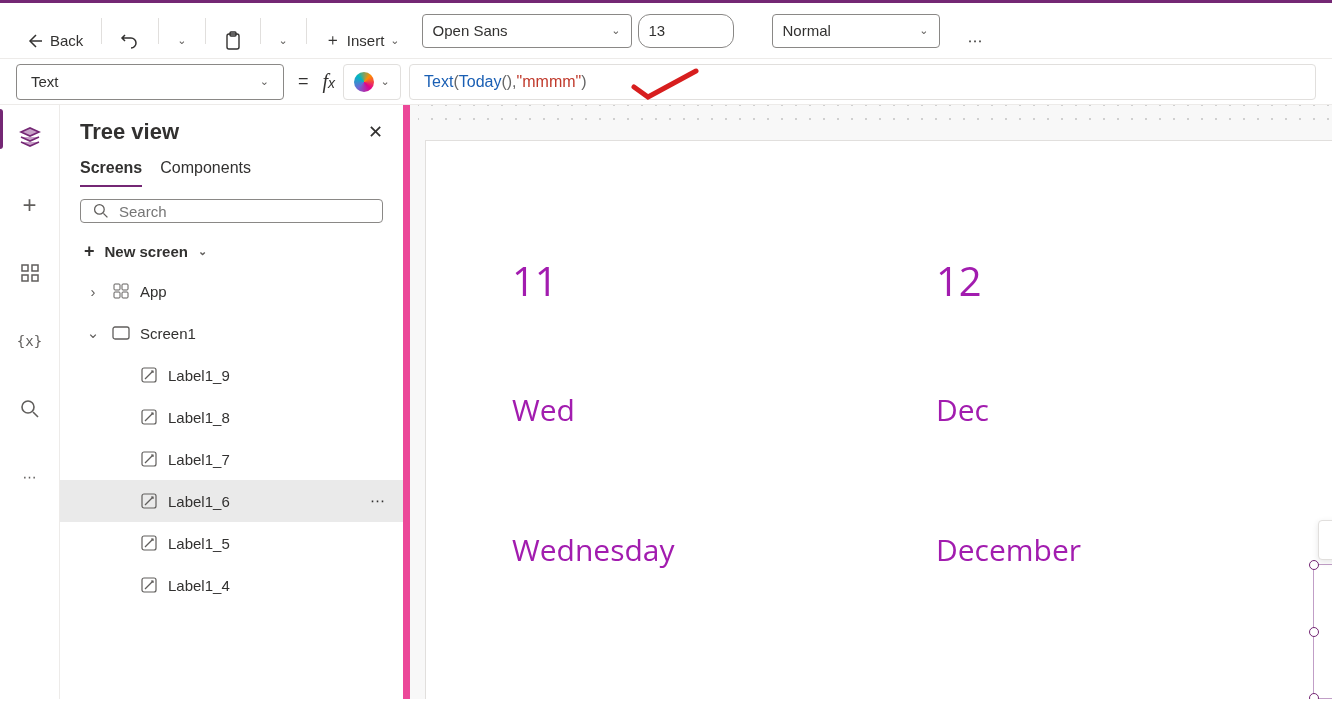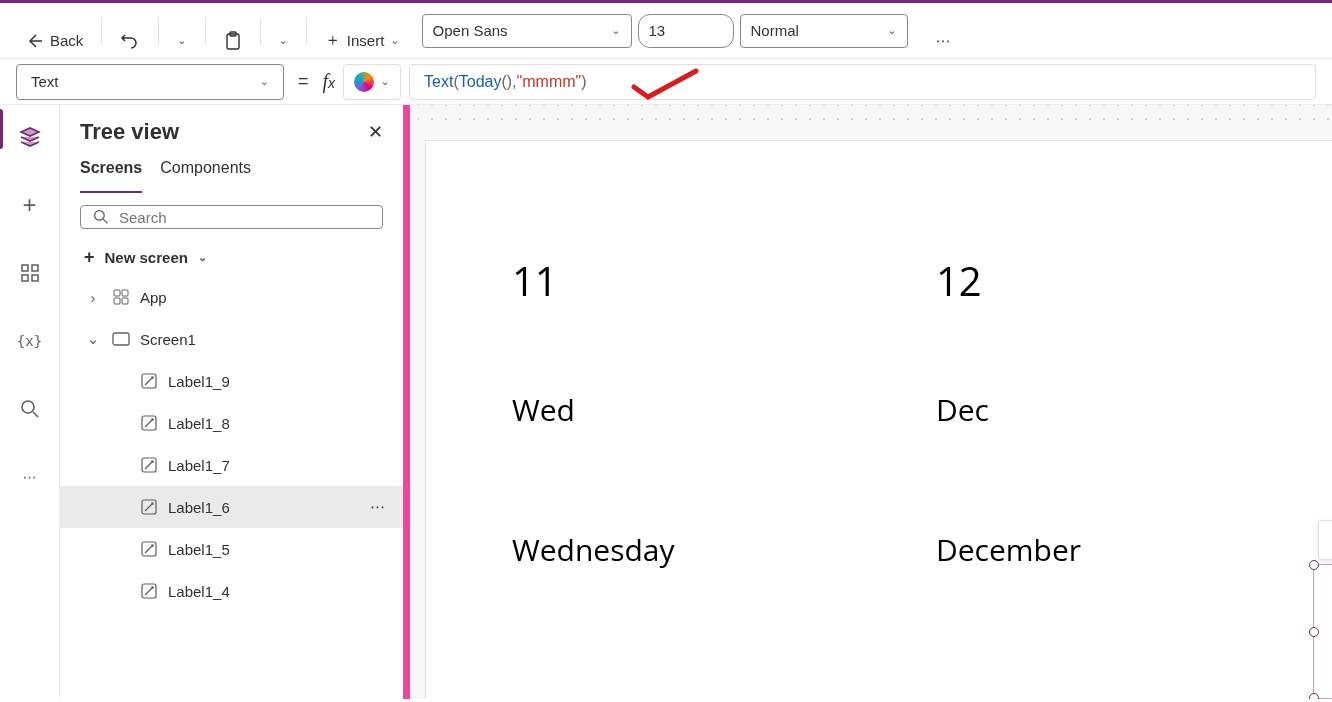--- a/index.html
+++ b/index.html
@@ -25,37 +25,37 @@
   .main { display: flex; height: calc(100% - 105px); }
   .leftrail { width: 60px; border-right: 1px solid #edebe9; display: flex; flex-direction: column; align-items: center; padding-top: 12px; gap: 28px; position: relative; }
   .rail-accent { position: absolute; left: 0; top: 4px; width: 3px; height: 40px; background: #742774; border-radius: 0 3px 3px 0; }
   .rail-item { width: 40px; height: 40px; display: flex; align-items: center; justify-content: center; cursor: pointer; color: #605e5c; }
   .rail-item.active { color: #742774; }
   
   .panel { width: 350px; border-right: 7px solid #ec4899; display: flex; flex-direction: column; padding: 14px 0 0 0; }
   .panel-header { display: flex; justify-content: space-between; align-items: center; padding: 0 20px; }
   .panel-title { font-size: 22px; font-weight: 600; }
   .panel-tabs { display: flex; gap: 18px; padding: 14px 20px 0 20px; font-size: 16px; }
-  .panel-tab { padding-bottom: 14px; cursor: pointer; }
+  .panel-tab { padding-bottom: 8px; cursor: pointer; }
   .panel-tab.active { font-weight: 600; border-bottom: 2px solid #742774; }
   .panel-search { margin: 12px 20px 10px 20px; height: 24px; border: 1px solid #8a8886; border-radius: 4px; display: flex; align-items: center; padding: 0 12px; gap: 10px; color: #605e5c; }
   .panel-search input { border: none; outline: none; flex: 1; font-size: 15px; background: transparent; }
   .new-screen { display: flex; align-items: center; gap: 10px; padding: 8px 24px; font-size: 15px; font-weight: 600; cursor: pointer; }
   .tree { overflow-y: auto; }
   .tree-row { display: flex; align-items: center; gap: 10px; height: 42px; padding-left: 24px; cursor: pointer; font-size: 15px; }
   .tree-row.level3 { padding-left: 80px; }
   .tree-row.selected { background: #eaeaea; }
   .tree-row .more { margin-left: auto; margin-right: 18px; display: none; }
   .tree-row.selected .more { display: inline; }
   .tree-icon { color: #605e5c; width: 18px; display: inline-flex; justify-content: center; }
   
   .canvas-wrap { flex: 1; position: relative; background: #f8f8f8; overflow: hidden; }
   .dots-row { height: 24px; background-image: radial-gradient(#d0d0d0 1px, transparent 1px); background-size: 14px 14px; background-position: 7px 7px; margin-left: 8px; }
   .canvas { position: absolute; left: 16px; top: 36px; width: 1300px; height: 666px; background: #fff; box-shadow: 0 0 0 1px #e1dfdd; }
-  .clabel { position: absolute; font-family: "Open Sans", sans-serif; color: #000000; }
+  .clabel { position: absolute; font-family: "Open Sans", sans-serif; color: #a21caf; }
   .big { font-size: 40px; }
   .med { font-size: 30px; }
   
   .selection { position: absolute; left: 903px; top: 459px; width: 344px; height: 135px; border: 1px solid #c19fc7; }
   .handle { position: absolute; width: 10px; height: 10px; background: #fff; border: 1px solid #742774; border-radius: 50%; }
   .h-nw { left: -5px; top: -5px; }
   .h-w { left: -5px; top: calc(50% - 5px); }
   .h-sw { left: -5px; bottom: -5px; }
   
   .float-toolbar { position: absolute; left: 908px; top: 415px; height: 40px; background: #fff; border: 1px solid #e1dfdd; border-radius: 4px; box-shadow: 0 2px 6px rgba(0,0,0,0.1); display: flex; align-items: center; padding: 0 12px; gap: 12px; font-size: 15px; }
@@ -105,21 +105,21 @@
     <span>Insert</span>
     <span class="chev">⌄</span>
   </div>
   <div class="tb-select" style="width:210px; margin-left:8px;gap:45px;">
     <span>Open Sans</span>
     <span class="chev">⌄</span>
   </div>
   <div class="tb-select" style="width:96px;border-radius:12px;">
     <span>13</span>
   </div>
-  <div class="tb-select" style="width:168px;">
+  <div class="tb-select" style="width:168px;margin-left:32px;">
     <span>Normal</span>
     <span class="chev">⌄</span>
   </div>
   <div class="tb-btn" style="margin-left:14px;">
     <span>⋯</span>
   </div>
 </div>
 
 <div class="formula-row">
   <div class="prop-select">

